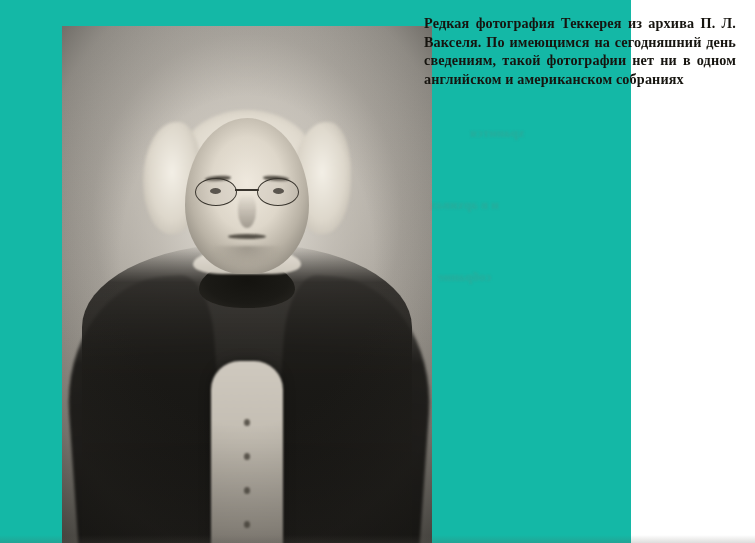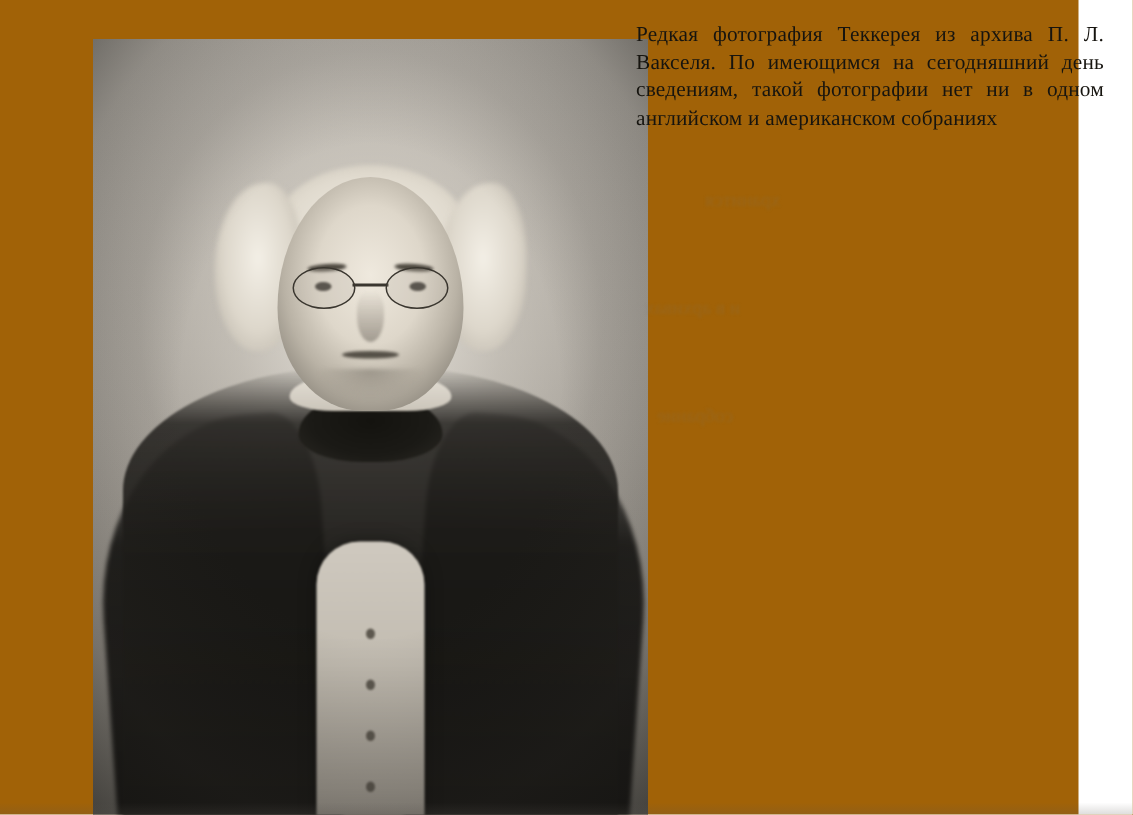--- a/index.html
+++ b/index.html
@@ -8,23 +8,24 @@
     background: #ffffff;
   }
   body {
     width: 755px;
     height: 543px;
     overflow: hidden;
     font-family: "Liberation Serif", serif;
   }
   #page {
     position: relative;
-    width: 719px;
+    width: 631px;
     height: 543px;
-    background: #a16207;
+    background: #14b8a6;
+    font-weight: bold;
   }
 
   
   #photo-plate {
     position: absolute;
     left: 22px;
     top: 10px;
     width: 370px;
     height: 522px;
     background: #b9b4ac;

